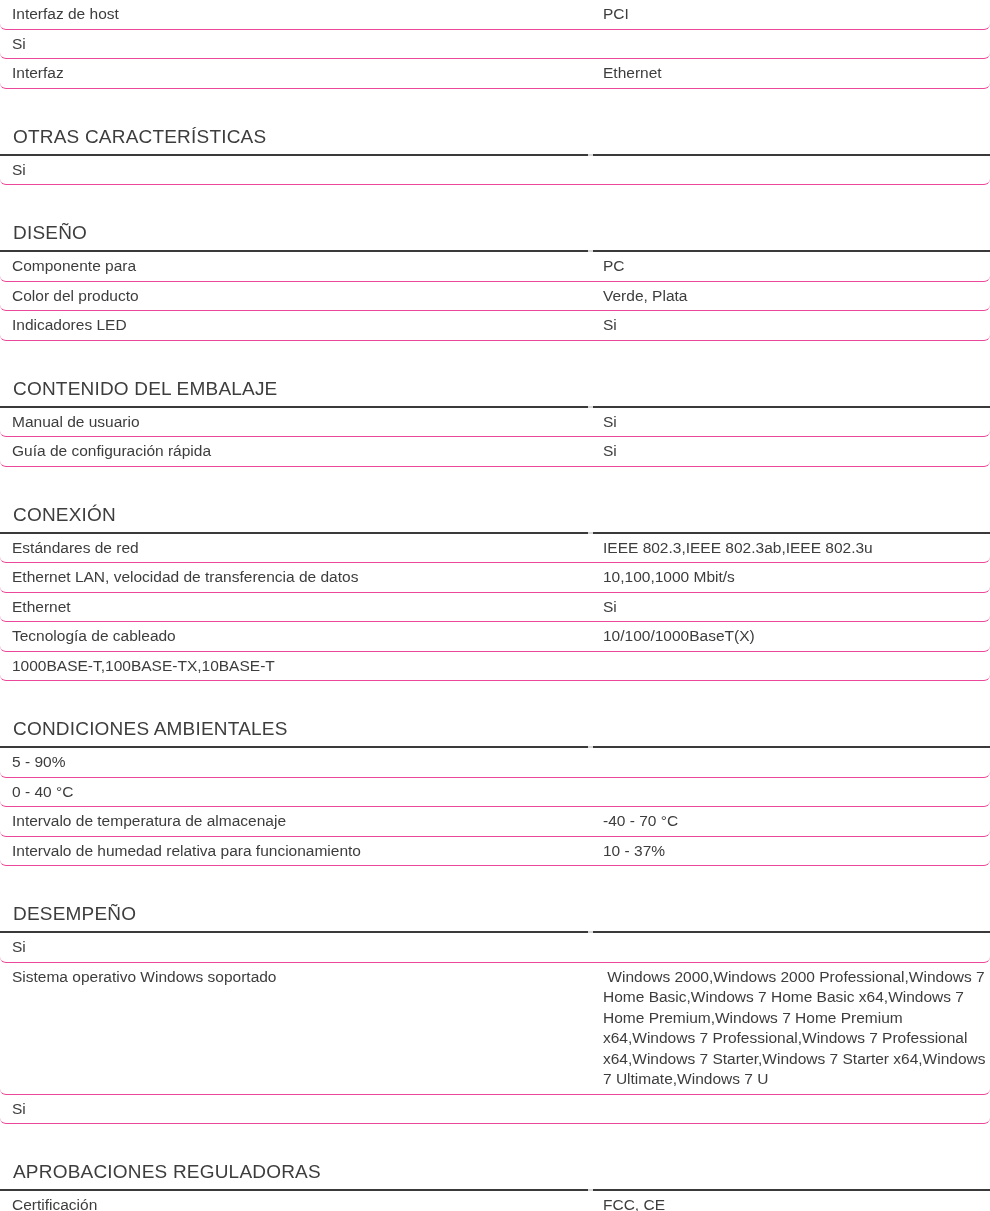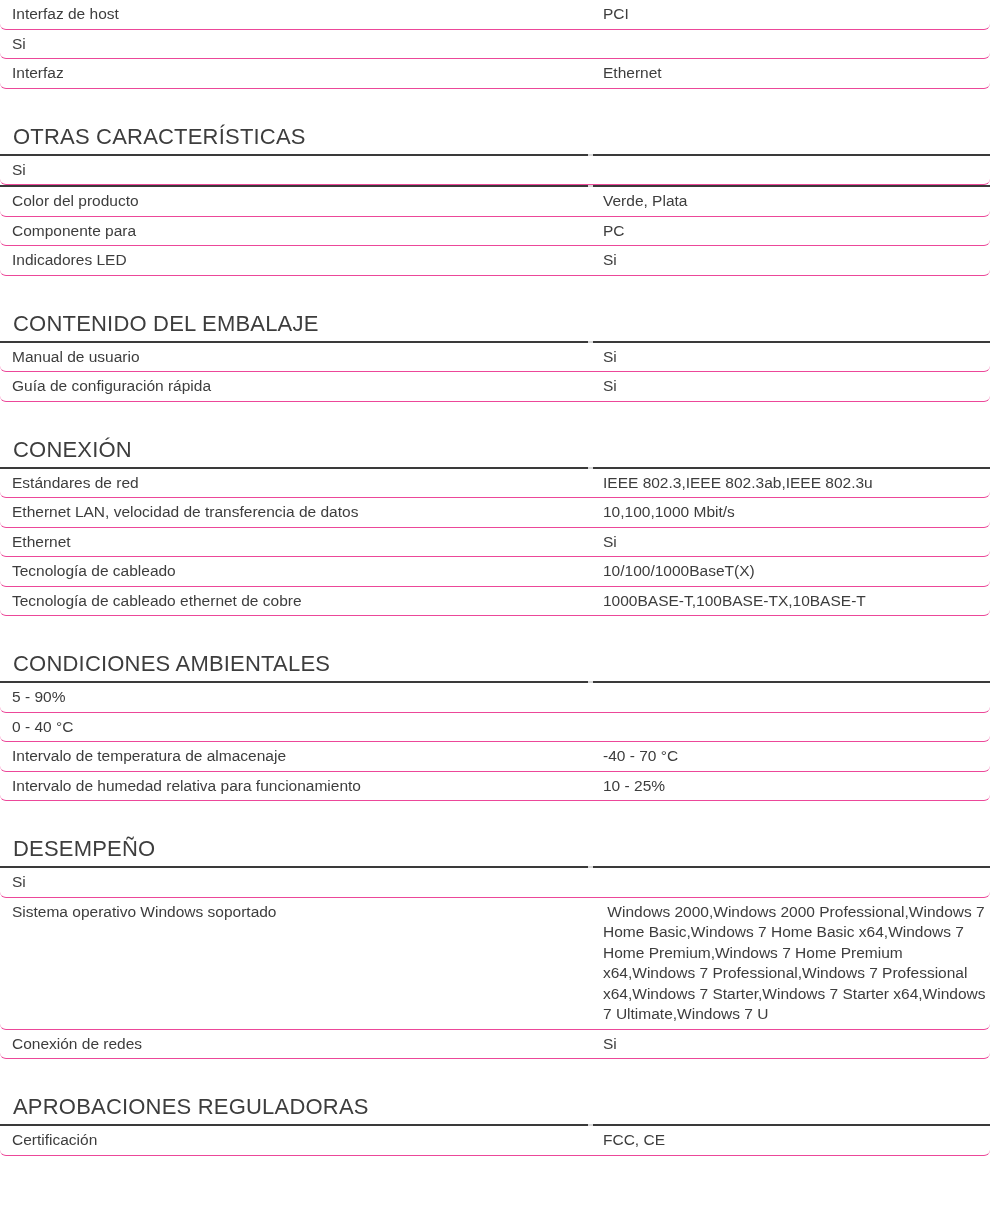--- a/index.html
+++ b/index.html
@@ -8,21 +8,21 @@
     font-family: "Liberation Sans", "DejaVu Sans", sans-serif;
     color: #3d3d3d;
   }
   #spec-root {
     width: 990px;
     min-height: 1211px;
     background: #ffffff;
   }
   .spec-section { width: 100%; }
   .section-title {
-    font-size: 22px;
+    font-size: 19px;
     line-height: 22px;
     font-weight: 400;
     color: #3d3d3d;
     margin-top: 37px;
     padding: 0 0 6px 13px;
     letter-spacing: 0.2px;
   }
   .section-rule {
     height: 2px;
     width: 100%;
@@ -75,33 +75,34 @@
     <h2 class="section-title">OTRAS CARACTERÍSTICAS</h2>
     <div class="section-rule"></div>
     <div class="rows">
   <div class="spec-row">
     <div class="cell value">Si</div>
   </div>
 </div>
   </section>
 
   <section class="spec-section">
-    <div class="section-rule"></div>
-    <div class="rows">
+    <h2 class="section-title">DISEÑO</h2>
+    <div class="section-rule"></div>
+    <div class="rows">
+  <div class="spec-row">
+    <div class="cell label">Componente para</div>
+    <div class="cell value">PC</div>
+  </div>
+
   <div class="spec-row">
     <div class="cell label">Color del producto</div>
     <div class="cell value">Verde, Plata</div>
   </div>
 
   <div class="spec-row">
-    <div class="cell label">Componente para</div>
-    <div class="cell value">PC</div>
-  </div>
-
-  <div class="spec-row">
     <div class="cell label">Indicadores LED</div>
     <div class="cell value">Si</div>
   </div>
 </div>
   </section>
 
   <section class="spec-section">
     <h2 class="section-title">CONTENIDO DEL EMBALAJE</h2>
     <div class="section-rule"></div>
     <div class="rows">
@@ -135,21 +136,20 @@
     <div class="cell label">Ethernet</div>
     <div class="cell value">Si</div>
   </div>
 
   <div class="spec-row">
     <div class="cell label">Tecnología de cableado</div>
     <div class="cell value">10/100/1000BaseT(X)</div>
   </div>
 
   <div class="spec-row">
-    <div class="cell label">Tecnología de cableado ethernet de cobre</div>
     <div class="cell value">1000BASE-T,100BASE-TX,10BASE-T</div>
   </div>
 </div>
   </section>
 
   <section class="spec-section">
     <h2 class="section-title">CONDICIONES AMBIENTALES</h2>
     <div class="section-rule"></div>
     <div class="rows">
   <div class="spec-row">
@@ -160,40 +160,39 @@
     <div class="cell value">0 - 40 °C</div>
   </div>
 
   <div class="spec-row">
     <div class="cell label">Intervalo de temperatura de almacenaje</div>
     <div class="cell value">-40 - 70 °C</div>
   </div>
 
   <div class="spec-row">
     <div class="cell label">Intervalo de humedad relativa para funcionamiento</div>
-    <div class="cell value">10 - 25%</div>
+    <div class="cell value">10 - 37%</div>
   </div>
 </div>
   </section>
 
   <section class="spec-section">
     <h2 class="section-title">DESEMPEÑO</h2>
     <div class="section-rule"></div>
     <div class="rows">
   <div class="spec-row">
     <div class="cell value">Si</div>
   </div>
 
   <div class="spec-row">
     <div class="cell label">Sistema operativo Windows soportado</div>
     <div class="cell value"> Windows 2000,Windows 2000 Professional,Windows 7 Home Basic,Windows 7 Home Basic x64,Windows 7 Home Premium,Windows 7 Home Premium x64,Windows 7 Professional,Windows 7 Professional x64,Windows 7 Starter,Windows 7 Starter x64,Windows 7 Ultimate,Windows 7 U</div>
   </div>
 
   <div class="spec-row">
-    <div class="cell label">Conexión de redes</div>
     <div class="cell value">Si</div>
   </div>
 </div>
   </section>
 
   <section class="spec-section">
     <h2 class="section-title">APROBACIONES REGULADORAS</h2>
     <div class="section-rule"></div>
     <div class="rows">
   <div class="spec-row">

